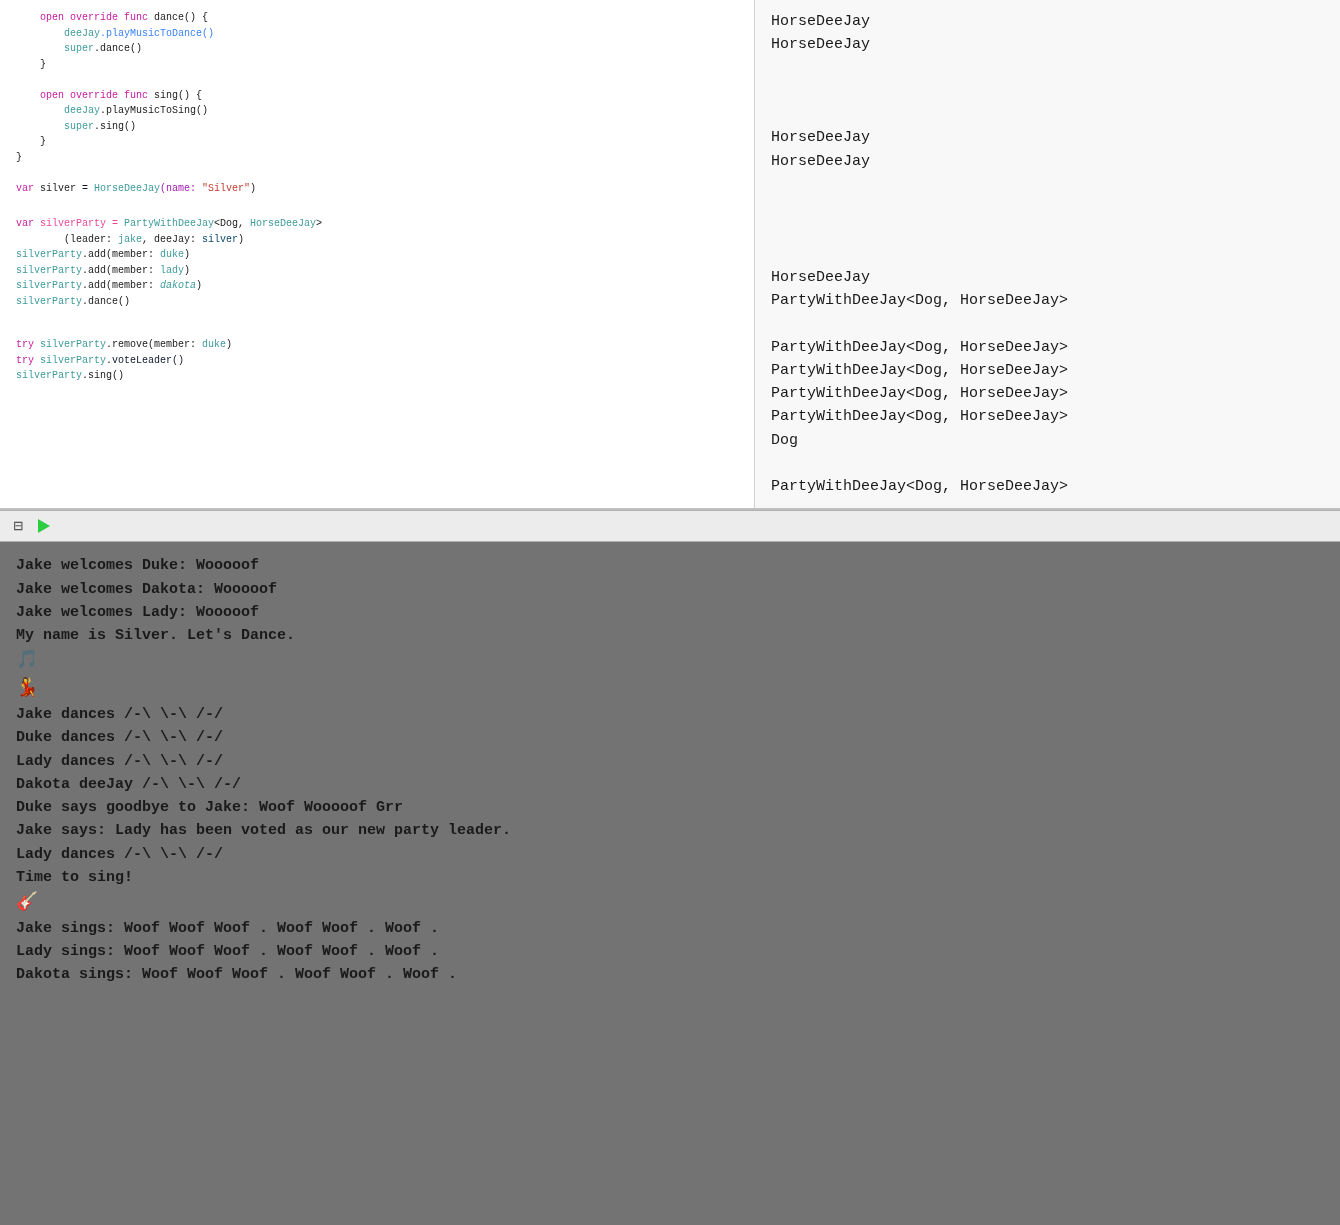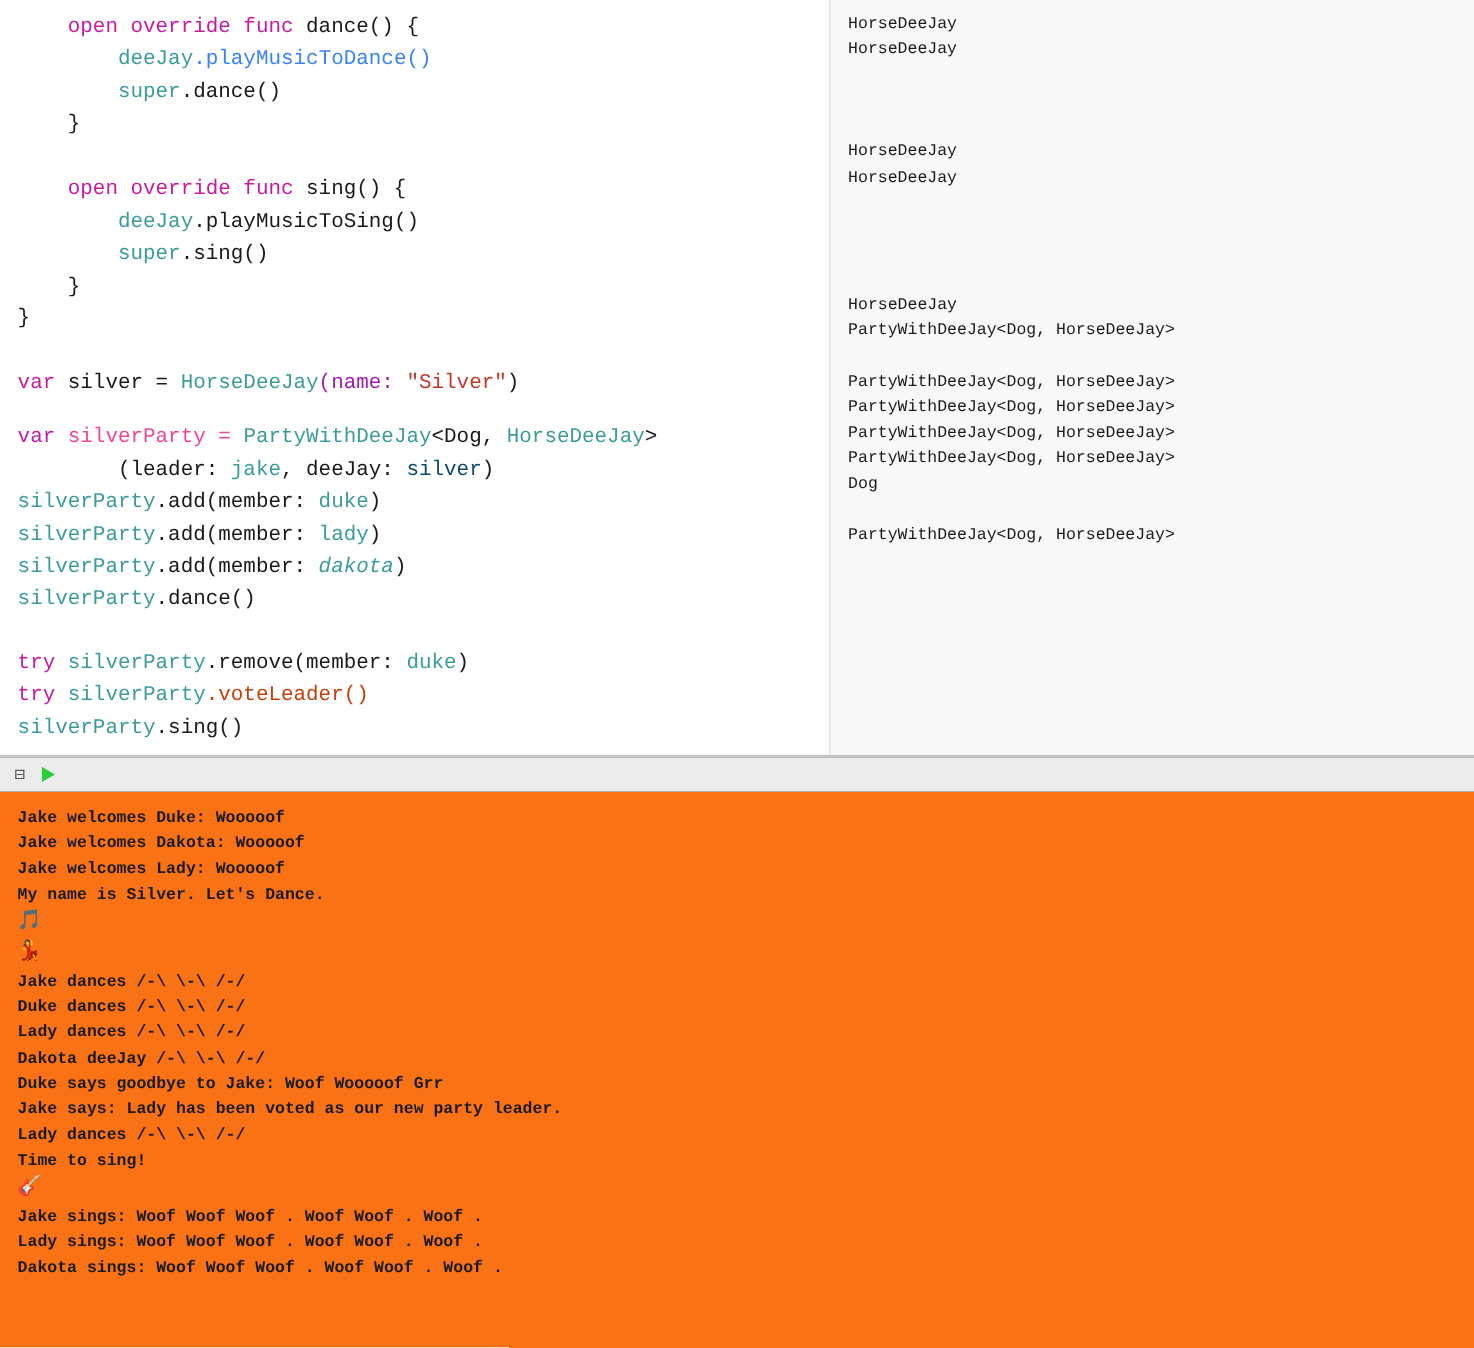--- a/index.html
+++ b/index.html
@@ -43,21 +43,21 @@
       flex: 1;
       padding: 10px 16px;
       background: #f8f8f8;
       overflow: hidden;
     }
 
     .code-line {
       display: flex;
       align-items: baseline;
       line-height: 1.55;
-      font-size: 19px;
+      font-size: 10px;
       white-space: pre;
     }
 
     .type-line {
       line-height: 1.55;
       font-size: 15px;
       white-space: pre;
       color: #1a1a1a;
       padding: 0;
     }
@@ -86,21 +86,21 @@
       width: 0;
       height: 0;
       border-top: 7px solid transparent;
       border-bottom: 7px solid transparent;
       border-left: 12px solid #2ecc40;
     }
 
     
     .console-section {
       flex: 1;
-      background: #f97316;
+      background: #737373;
       padding: 12px 16px;
       overflow: auto;
     }
 
     .console-line {
       font-size: 15px;
       font-weight: bold;
       line-height: 1.55;
       color: #1a1a1a;
       white-space: pre;
@@ -132,21 +132,21 @@
         <div class="code-line"><span style="color: rgb(26, 26, 26);">}</span></div>
         <div class="code-line" style="height: 1.55em;">&nbsp;</div>
         <div class="code-line"><span style="color: rgb(198, 28, 159);">var </span><span style="color: rgb(26, 26, 26);">silver = </span><span style="color: rgb(62, 155, 155);">HorseDeeJay</span><span style="color: #a21caf;">(name: </span><span style="color: rgb(192, 57, 43);">"Silver"</span><span style="color: rgb(26, 26, 26);">)</span></div>
         <div class="code-line"><span style="color: rgb(198, 28, 159);">var </span><span style="color: #ec4899; margin-top: 20px;">silverParty = </span><span style="color: rgb(62, 155, 155);">PartyWithDeeJay</span><span style="color: rgb(26, 26, 26);">&lt;Dog, </span><span style="color: rgb(62, 155, 155);">HorseDeeJay</span><span style="color: rgb(26, 26, 26);">&gt;</span></div>
         <div class="code-line"><span>        </span><span style="color: rgb(26, 26, 26);">(leader: </span><span style="color: rgb(62, 155, 155);">jake</span><span style="color: rgb(26, 26, 26);">, deeJay: </span><span style="color: #0c4a6e;">silver</span><span style="color: rgb(26, 26, 26);">)</span></div>
         <div class="code-line"><span style="color: rgb(62, 155, 155);">silverParty</span><span style="color: rgb(26, 26, 26);">.add(member: </span><span style="color: rgb(62, 155, 155);">duke</span><span style="color: rgb(26, 26, 26);">)</span></div>
         <div class="code-line"><span style="color: rgb(62, 155, 155);">silverParty</span><span style="color: rgb(26, 26, 26);">.add(member: </span><span style="color: rgb(62, 155, 155);">lady</span><span style="color: rgb(26, 26, 26);">)</span></div>
         <div class="code-line"><span style="color: rgb(62, 155, 155);">silverParty</span><span style="color: rgb(26, 26, 26);">.add(member: </span><span style="color: rgb(62, 155, 155); font-style: italic;">dakota</span><span style="color: rgb(26, 26, 26);">)</span></div>
         <div class="code-line"><span style="color: rgb(62, 155, 155);">silverParty</span><span style="color: rgb(26, 26, 26);">.dance()</span></div>
         <div class="code-line"><span style="color: rgb(198, 28, 159);">try </span><span style="color: rgb(62, 155, 155);">silverParty</span><span style="color: rgb(26, 26, 26); margin-top: 28px;">.remove(member: </span><span style="color: rgb(62, 155, 155);">duke</span><span style="color: rgb(26, 26, 26);">)</span></div>
-        <div class="code-line"><span style="color: rgb(198, 28, 159);">try </span><span style="color: rgb(62, 155, 155);">silverParty</span><span style="color: #c2410c;">.voteLeader()</span></div>
+        <div class="code-line"><span style="color: rgb(198, 28, 159);">try </span><span style="color: rgb(62, 155, 155);">silverParty</span><span style="color: #0f172a;">.voteLeader()</span></div>
         <div class="code-line"><span style="color: rgb(62, 155, 155);">silverParty</span><span style="color: rgb(26, 26, 26);">.sing()</span></div>
       </div>
     <div class="type-panel" id="type-panel">
     <div class="type-line">HorseDeeJay</div>
         <div class="type-line">HorseDeeJay</div>
         <div class="type-line">&nbsp;</div>
         <div class="type-line">&nbsp;</div>
         <div class="type-line">&nbsp;</div>
         <div class="type-line">HorseDeeJay</div>
         <div class="type-line">HorseDeeJay</div>

